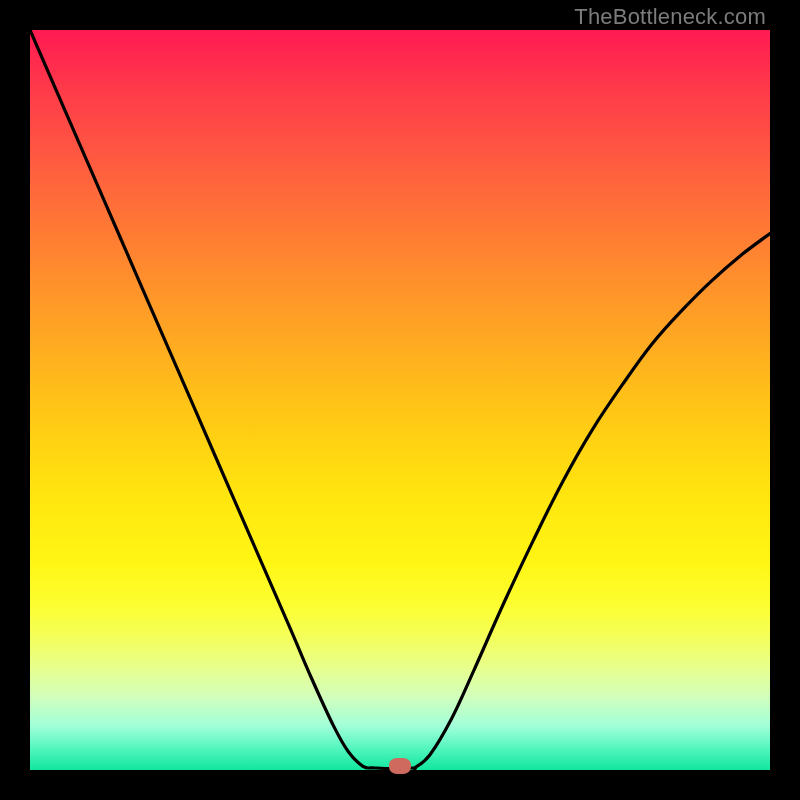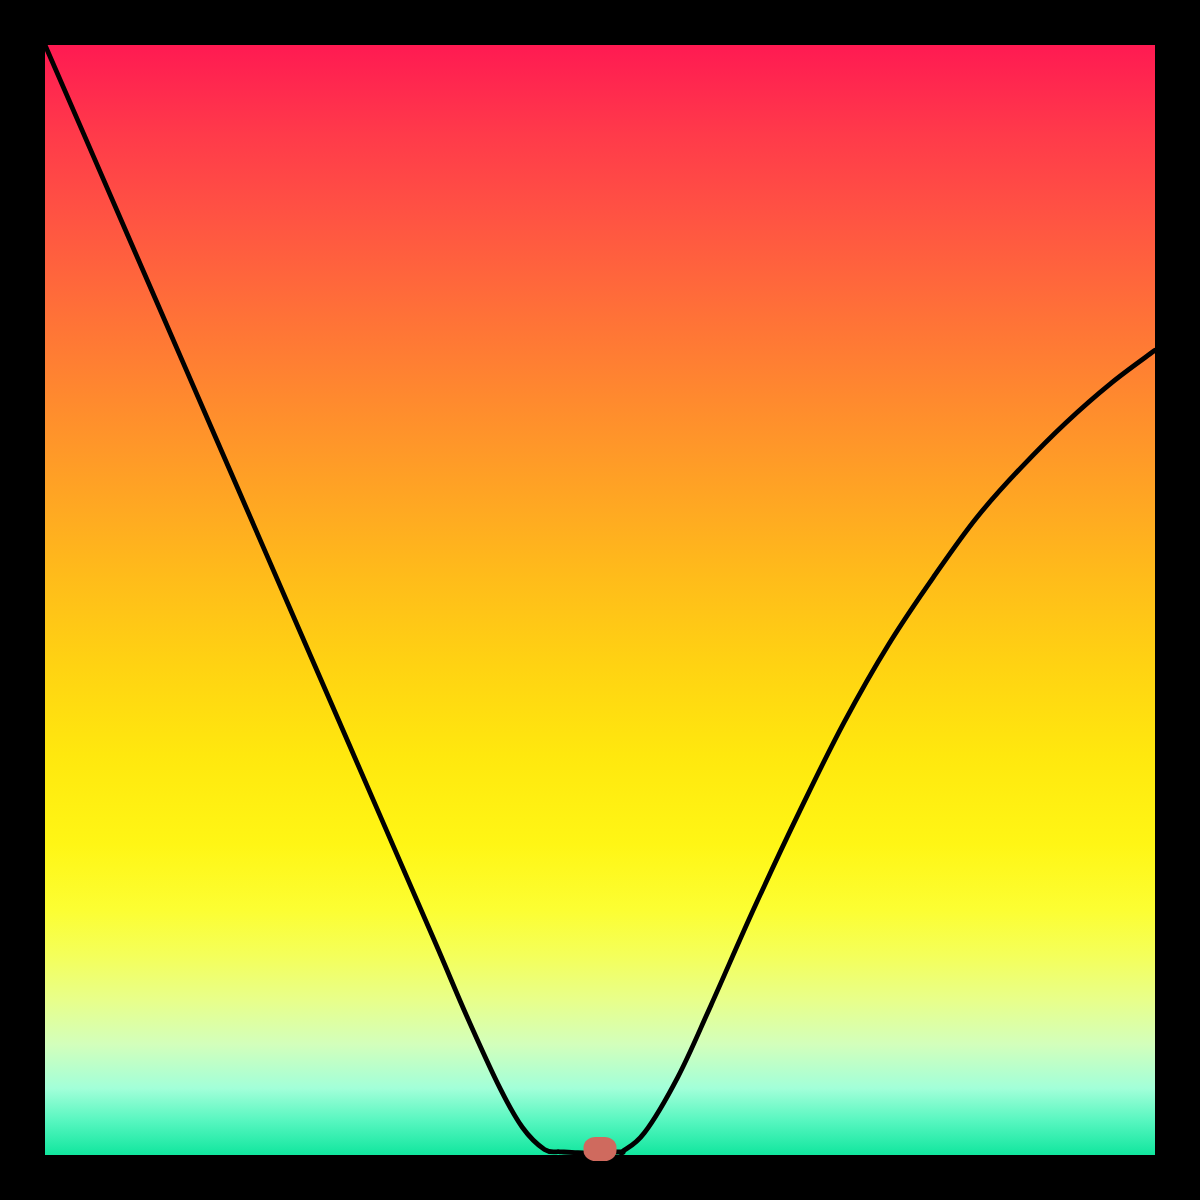--- a/index.html
+++ b/index.html
@@ -66,19 +66,20 @@
     height: 16px;
     border-radius: 8px / 7px;
     background: #cf6a5e;
     transform: translate(-50%, -50%);
   }
 </style>
 </head>
 <body>
 
 <div class="frame">
+  <div class="watermark">TheBottleneck.com</div>
   <div class="plot-area">
     <svg class="curve" viewBox="0 0 740 740" preserveAspectRatio="none">
       <path id="curve-path" fill="none" stroke="#000000" stroke-width="3.2" stroke-linejoin="round" stroke-linecap="round" d="M 0.0 0.0 C 6.7 15.3, 23.7 54.5, 37.0 85.1 C 50.3 115.7, 60.7 139.6, 74.0 170.2 C 87.3 200.8, 97.7 224.7, 111.0 255.3 C 124.3 285.9, 134.7 309.8, 148.0 340.4 C 161.3 371.0, 171.7 394.9, 185.0 425.5 C 198.3 456.1, 208.7 480.0, 222.0 510.6 C 235.3 541.2, 248.3 571.1, 259.0 595.7 C 269.7 620.3, 273.2 629.5, 281.2 647.5 C 289.2 665.5, 296.7 682.3, 303.4 695.6 C 310.1 708.9, 312.9 714.2, 318.2 721.5 C 323.5 728.8, 328.6 733.4, 333.0 736.3 C 337.4 739.2, 340.9 737.5, 342.6 737.8 C 344.4 738.0, 340.4 737.6, 342.6 737.8 C 344.9 737.9, 350.3 738.4, 355.2 738.5 C 360.1 738.7, 364.7 738.7, 370.0 738.5 C 375.3 738.4, 382.1 737.9, 384.8 737.8 C 387.5 737.6, 382.1 740.0, 384.8 737.8 C 387.5 735.5, 392.9 734.1, 399.6 725.2 C 406.3 716.3, 413.8 703.5, 421.8 688.2 C 429.8 672.9, 434.7 660.7, 444.0 640.1 C 453.3 619.5, 462.9 596.8, 473.6 573.5 C 484.3 550.2, 492.5 532.6, 503.2 510.6 C 513.9 488.6, 522.1 471.4, 532.8 451.4 C 543.5 431.4, 551.7 416.9, 562.4 399.6 C 573.1 382.3, 581.3 370.5, 592.0 355.2 C 602.7 339.9, 610.9 327.8, 621.6 314.5 C 632.3 301.2, 640.5 292.5, 651.2 281.2 C 661.9 269.9, 670.1 261.6, 680.8 251.6 C 691.5 241.6, 699.7 234.4, 710.4 225.7 C 721.1 217.0, 734.7 207.5, 740.0 203.5"></path>
     </svg>
     <div id="marker" class="marker" style="left: 370px; top: 735.56px; background: rgb(207, 106, 94);"></div>
   </div>
 </div>
 
 </body></html>

